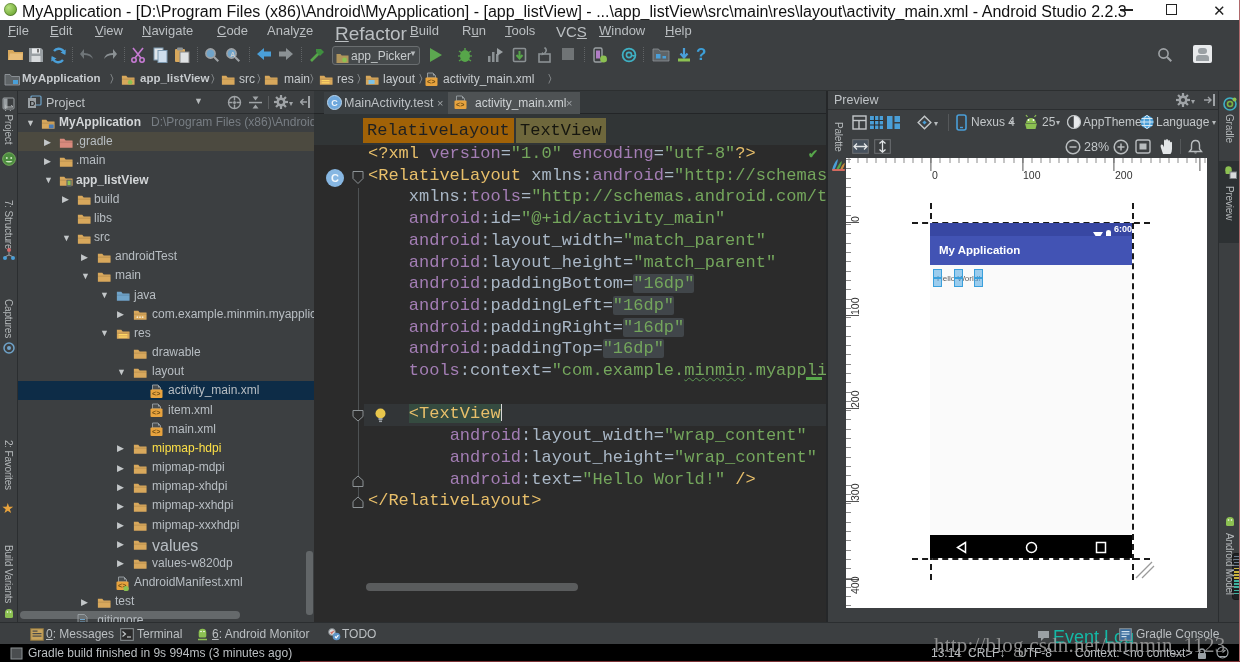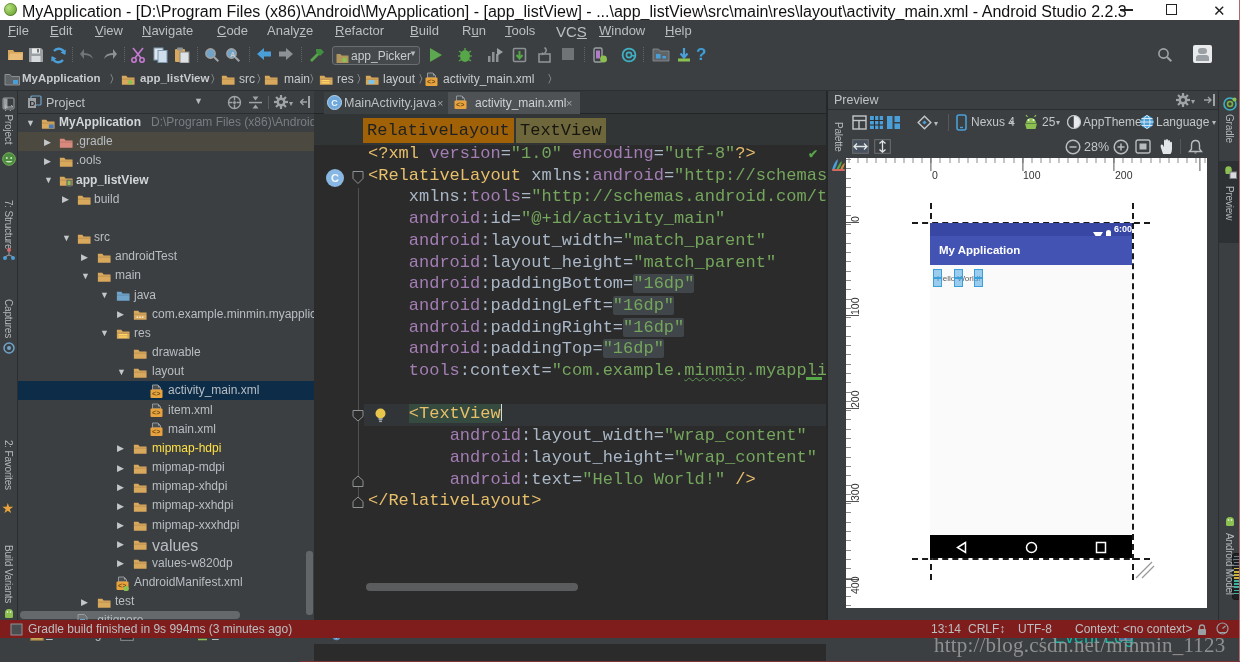--- a/index.html
+++ b/index.html
@@ -17,21 +17,21 @@
  <div class="abs" style="left:1166px;top:4px;width:11px;height:11px;border:1.6px solid #222"></div>
  <div class="abs" style="left:1213px;top:2px;font-size:15px;color:#222;font-weight:400">✕</div>
 </div>
 <div class="abs" style="left:0;top:20px;width:1240px;height:22px;background:#3c3f41">
 <div class="abs" style="left:8px;top:3px;font-size:13px;color:#bbbfc2"><u>F</u>ile</div>
 <div class="abs" style="left:50px;top:3px;font-size:13px;color:#bbbfc2"><u>E</u>dit</div>
 <div class="abs" style="left:95px;top:3px;font-size:13px;color:#bbbfc2"><u>V</u>iew</div>
 <div class="abs" style="left:142px;top:3px;font-size:13px;color:#bbbfc2"><u>N</u>avigate</div>
 <div class="abs" style="left:217px;top:3px;font-size:13px;color:#bbbfc2"><u>C</u>ode</div>
 <div class="abs" style="left:267px;top:3px;font-size:13px;color:#bbbfc2">Analy<u>z</u>e</div>
-<div class="abs" style="left:335px;top:3px;font-size:13px;color:#bbbfc2"><u>R</u>efactor</div>
+<div class="abs" style="left:335px;top:3px;font-size:19px;color:#bbbfc2"><u>R</u>efactor</div>
 <div class="abs" style="left:410px;top:3px;font-size:13px;color:#bbbfc2"><u>B</u>uild</div>
 <div class="abs" style="left:462px;top:3px;font-size:13px;color:#bbbfc2">R<u>u</u>n</div>
 <div class="abs" style="left:505px;top:3px;font-size:13px;color:#bbbfc2"><u>T</u>ools</div>
 <div class="abs" style="left:556px;top:3px;font-size:15px;color:#bbbfc2">VC<u>S</u></div>
 <div class="abs" style="left:599px;top:3px;font-size:13px;color:#bbbfc2"><u>W</u>indow</div>
 <div class="abs" style="left:665px;top:3px;font-size:13px;color:#bbbfc2"><u>H</u>elp</div>
 </div>
 <div class="abs" style="left:0;top:42px;width:1240px;height:26px;background:#3c3f41">
 <div class="ico" style="left:7px;top:5px"><svg width="17" height="14" viewBox="0 0 17 14" style="">
           <path d="M1 3 h5 l1.5 2 H16 V13 H1z" fill="#d8a85c"></path>
@@ -301,39 +301,46 @@
                 <path d="M1 5 h14.5 v1 H1z" fill="rgba(0,0,0,0.15)"></path>
               </svg></span>
 <span class="abs" style="left:58px;top:2.5px;font-size:12px;color:#b8bec3;white-space:nowrap">.gradle</span>
 </div>
 <div class="abs" style="left:0;top:38.34px;width:296px;height:19px;">
 <span class="abs" style="left:26px;top:5px;font-size:9px;color:#c3c7c9">▶</span>
 <span class="abs" style="left:41px;top:3px"><svg width="14" height="12" viewBox="0 0 16 13">
                 <path d="M1 1.5 h5 l1.6 2 H15 q.5 0 .5 .5 V11.5 q0 .5 -.5 .5 H1.5 q-.5 0 -.5-.5 z" fill="#d8a85c"></path>
                 <path d="M1 5 h14.5 v1 H1z" fill="rgba(0,0,0,0.15)"></path>
               </svg></span>
-<span class="abs" style="left:58px;top:2.5px;font-size:12px;color:#b8bec3;white-space:nowrap">.ools</span>
+<span class="abs" style="left:58px;top:2.5px;font-size:12px;color:#b8bec3;white-space:nowrap">.main</span>
 </div>
 <div class="abs" style="left:0;top:57.510000000000005px;width:296px;height:19px;">
 <span class="abs" style="left:26px;top:5px;font-size:9px;color:#c3c7c9">▼</span>
 <span class="abs" style="left:41px;top:3px"><svg width="14" height="12" viewBox="0 0 16 13">
                 <path d="M1 1.5 h5 l1.6 2 H15 q.5 0 .5 .5 V11.5 q0 .5 -.5 .5 H1.5 q-.5 0 -.5-.5 z" fill="#d8a85c"></path>
                 <path d="M1 5 h14.5 v1 H1z" fill="rgba(0,0,0,0.15)"></path>
                 <rect x="8.5" y="5" width="6" height="8" rx="1" fill="#5f6467"></rect>
                 <rect x="9.8" y="6.2" width="3.4" height="5" fill="#8cc152"></rect>
               </svg></span>
 <span class="abs" style="left:58px;top:2.5px;font-size:12px;font-weight:bold;color:#d3d6d8;white-space:nowrap">app_listView</span>
 </div>
 <div class="abs" style="left:0;top:76.68px;width:296px;height:19px;">
 <span class="abs" style="left:44px;top:5px;font-size:9px;color:#c3c7c9">▶</span>
 <span class="abs" style="left:59px;top:3px"><svg width="14" height="12" viewBox="0 0 16 13">
                 <path d="M1 1.5 h5 l1.6 2 H15 q.5 0 .5 .5 V11.5 q0 .5 -.5 .5 H1.5 q-.5 0 -.5-.5 z" fill="#d8a85c"></path>
                 <path d="M1 5 h14.5 v1 H1z" fill="rgba(0,0,0,0.15)"></path>
               </svg></span>
 <span class="abs" style="left:76px;top:2.5px;font-size:12px;color:#b8bec3;white-space:nowrap">build</span>
+</div>
+<div class="abs" style="left:0;top:95.85000000000001px;width:296px;height:19px;">
+<span class="abs" style="left:59px;top:3px"><svg width="14" height="12" viewBox="0 0 16 13">
+                <path d="M1 1.5 h5 l1.6 2 H15 q.5 0 .5 .5 V11.5 q0 .5 -.5 .5 H1.5 q-.5 0 -.5-.5 z" fill="#d8a85c"></path>
+                <path d="M1 5 h14.5 v1 H1z" fill="rgba(0,0,0,0.15)"></path>
+              </svg></span>
+<span class="abs" style="left:76px;top:2.5px;font-size:12px;color:#b8bec3;white-space:nowrap">libs</span>
 </div>
 <div class="abs" style="left:0;top:115.02000000000001px;width:296px;height:19px;">
 <span class="abs" style="left:44px;top:5px;font-size:9px;color:#c3c7c9">▼</span>
 <span class="abs" style="left:59px;top:3px"><svg width="14" height="12" viewBox="0 0 16 13">
                 <path d="M1 1.5 h5 l1.6 2 H15 q.5 0 .5 .5 V11.5 q0 .5 -.5 .5 H1.5 q-.5 0 -.5-.5 z" fill="#d8a85c"></path>
                 <path d="M1 5 h14.5 v1 H1z" fill="rgba(0,0,0,0.15)"></path>
               </svg></span>
 <span class="abs" style="left:76px;top:2.5px;font-size:12px;color:#b8bec3;white-space:nowrap">src</span>
 </div>
 <div class="abs" style="left:0;top:134.19px;width:296px;height:19px;">
@@ -511,21 +518,21 @@
 <div class="abs" style="left:2px;top:520px;width:220px;height:8px;border-radius:4px;background:rgba(169,174,177,0.38)"></div>
 <div class="abs" style="left:288px;top:460px;width:7px;height:64px;border-radius:3px;background:rgba(169,174,177,0.35)"></div>
 </div>
 <div class="abs" style="left:314px;top:0;width:512px;height:531px;background:#2b2b2b">
 <div class="abs" style="left:0;top:0;width:512px;height:23px;background:#34383a;border-bottom:1px solid #232527">
 <div class="abs" style="left:10px;top:1px;width:126px;height:22px;background:#3b4043;border-right:1px solid #2a2d2f">
  <span class="abs" style="left:3px;top:3px"><svg width="15" height="15" viewBox="0 0 15 15" style="">
                 <circle cx="7.5" cy="7.5" r="7" fill="#6fa8dc" stroke="#b9d5ec"></circle>
                 <text x="7.5" y="11" font-size="9" font-weight="bold" text-anchor="middle" fill="#eef4fa" font-family="Liberation Sans">C</text>
               </svg></span>
- <span class="abs" style="left:20px;top:4px;font-size:12.5px;color:#bdc1c4">MainActivity.java</span>
+ <span class="abs" style="left:20px;top:4px;font-size:12.5px;color:#bdc1c4">MainActivity.test</span>
  <span class="abs" style="left:113px;top:5px;font-size:11px;color:#9fa3a6">×</span>
           </div>
 <div class="abs" style="left:134px;top:1px;width:132px;height:22px;background:#4e5254">
  <span class="abs" style="left:6px;top:3px"><svg width="13" height="15" viewBox="0 0 13 15" style="">
                 <path d="M2.5 1 h5.5 l2.5 2.6 V6 H2.5z" fill="#4a4e50" stroke="#9aa0a4" stroke-width="0.9"></path>
                 <path d="M8 1 l2.5 2.6 h-2.5z" fill="#9aa0a4"></path>
                 <rect x="0.5" y="5.5" width="12" height="8.5" rx="1" fill="#e8a33e"></rect>
                 <text x="6.3" y="12" font-family="Liberation Mono, monospace" font-size="7" font-weight="bold" fill="#6e4d14" text-anchor="middle">&lt;&gt;</text>
               </svg></span>
  <span class="abs" style="left:27px;top:4px;font-size:12px;color:#ced2d4">activity_main.xml</span>
@@ -798,21 +805,21 @@
         </svg></span>
 <span class="abs" style="left:1053px;top:4px;font-size:18px;color:#14b8a6">Event Log</span>
 <span class="abs" style="left:1119px;top:4px"><svg width="13" height="13" viewBox="0 0 13 13" style="">
           <rect x="0.7" y="0.7" width="11.6" height="11.6" fill="#3c6e9f" stroke="#8d9396"></rect>
           <rect x="2.5" y="3" width="8" height="1.2" fill="#cfe0ee"></rect>
           <rect x="2.5" y="5.5" width="8" height="1.2" fill="#cfe0ee"></rect>
           <rect x="2.5" y="8" width="5" height="1.2" fill="#cfe0ee"></rect>
         </svg></span>
 <span class="abs" style="left:1136px;top:4px;font-size:12px;color:#bbbfc2">Gradle Console</span>
 </div>
-<div class="abs" style="left:0;top:620px;width:1240px;height:18px;background:#7f1d1d">
+<div class="abs" style="left:0;top:644px;width:1240px;height:18px;background:#000000">
 <span class="abs" style="left:10px;top:2px"><svg width="13" height="13" viewBox="0 0 13 13" style="">
           <rect x="1" y="1" width="11" height="11" fill="#4a4d4f" stroke="#8d9396"></rect>
         </svg></span>
 <span class="abs" style="left:28px;top:2px;font-size:12px;color:#bbbfc2">Gradle build finished in 9s 994ms (3 minutes ago)</span>
 <span class="abs" style="left:931px;top:2px;font-size:12px;color:#bbbfc2">13:14</span>
 <span class="abs" style="left:968px;top:2px;font-size:12px;color:#bbbfc2">CRLF↕</span>
 <span class="abs" style="left:1018px;top:2px;font-size:12px;color:#bbbfc2">UTF-8</span>
 <span class="abs" style="left:1075px;top:2px;font-size:12px;color:#bbbfc2">Context: &lt;no context&gt;</span>
 <span class="abs" style="left:1197px;top:2px"><svg width="10" height="12" viewBox="0 0 10 12" style="">
           <rect x="1" y="5" width="8" height="6" rx="1" fill="#9aa0a4"></rect>

